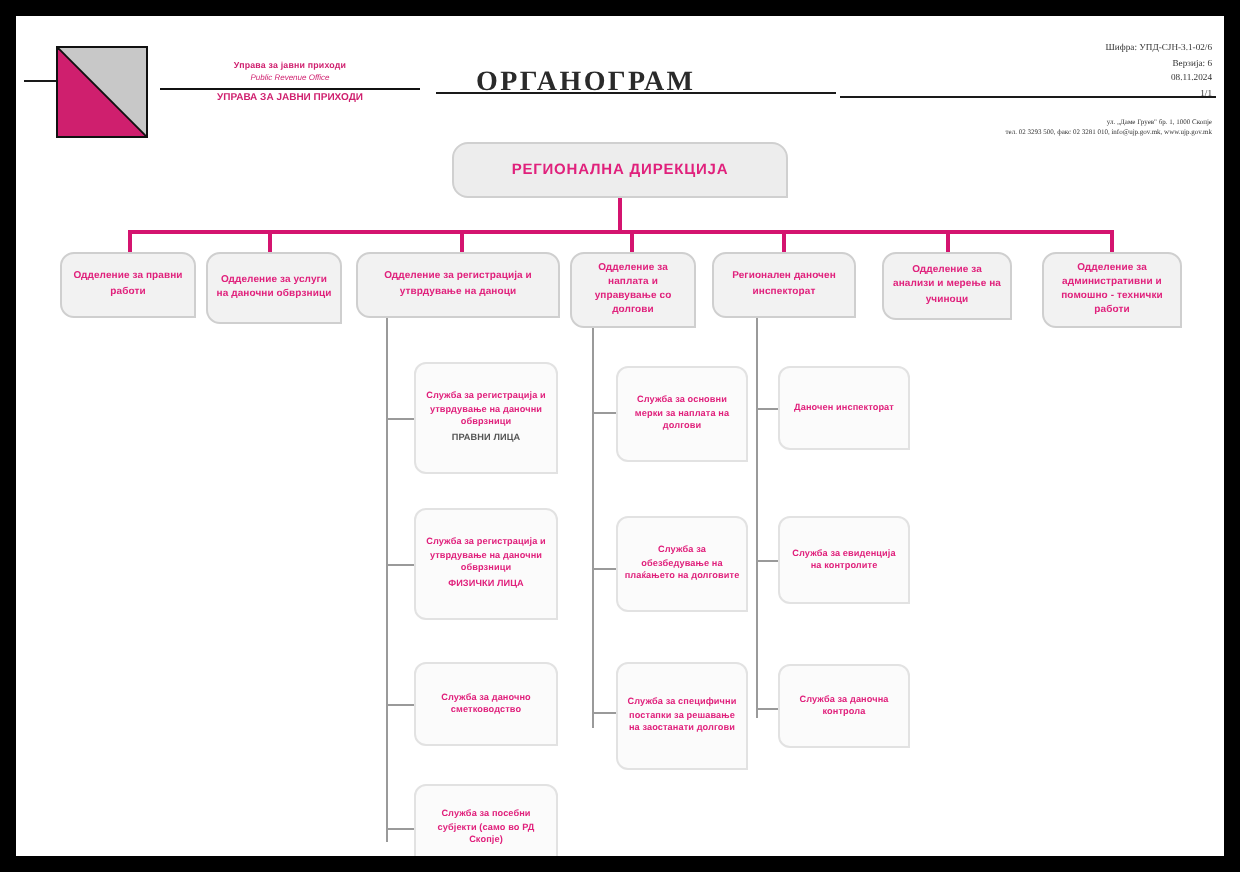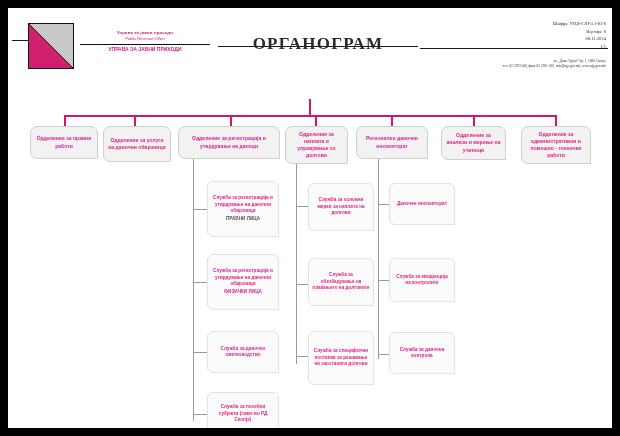--- a/index.html
+++ b/index.html
@@ -98,24 +98,24 @@
     border-top: 1px solid #111;
     padding-top: 1px;
     white-space: nowrap;
   }
 
   #doc-title {
     position: absolute;
     left: 230px;
     top: 26px;
     width: 160px;
-    text-align: center;
+    text-align: left;
     color: #2a2a2a;
     font-family: "Liberation Serif", serif;
-    font-size: 17px;
+    font-size: 14px;
     font-weight: bold;
     letter-spacing: 1.2px;
   }
 
   #meta {
     position: absolute;
     right: 6px;
     top: 12px;
     text-align: right;
     color: #333;
@@ -237,20 +237,23 @@
       </div>
 
       <div id="contact">
         <div>ул. „Даме Груев" бр. 1, 1000 Скопје</div>
         <div>тел. 02 3293 500, факс 02 3281 010, info@ujp.gov.mk, www.ujp.gov.mk</div>
       </div>
     </div>
 
     <div id="chart">
 
+      <div class="node root" style="left:218px; top:5px; width:168px; height:28px;">
+        <span>РЕГИОНАЛНА ДИРЕКЦИЈА</span>
+      </div>
 
       <div class="conn" style="left:301px; top:33px; width:2px; height:16px;"></div>
 
       <div class="conn" style="left:56px; top:49px; width:492px; height:2px;"></div>
 
       <div class="conn" style="left:56px;  top:49px; width:2px; height:11px;"></div>
       <div class="conn" style="left:126px; top:49px; width:2px; height:11px;"></div>
       <div class="conn" style="left:222px; top:49px; width:2px; height:11px;"></div>
       <div class="conn" style="left:307px; top:49px; width:2px; height:11px;"></div>
       <div class="conn" style="left:383px; top:49px; width:2px; height:11px;"></div>

